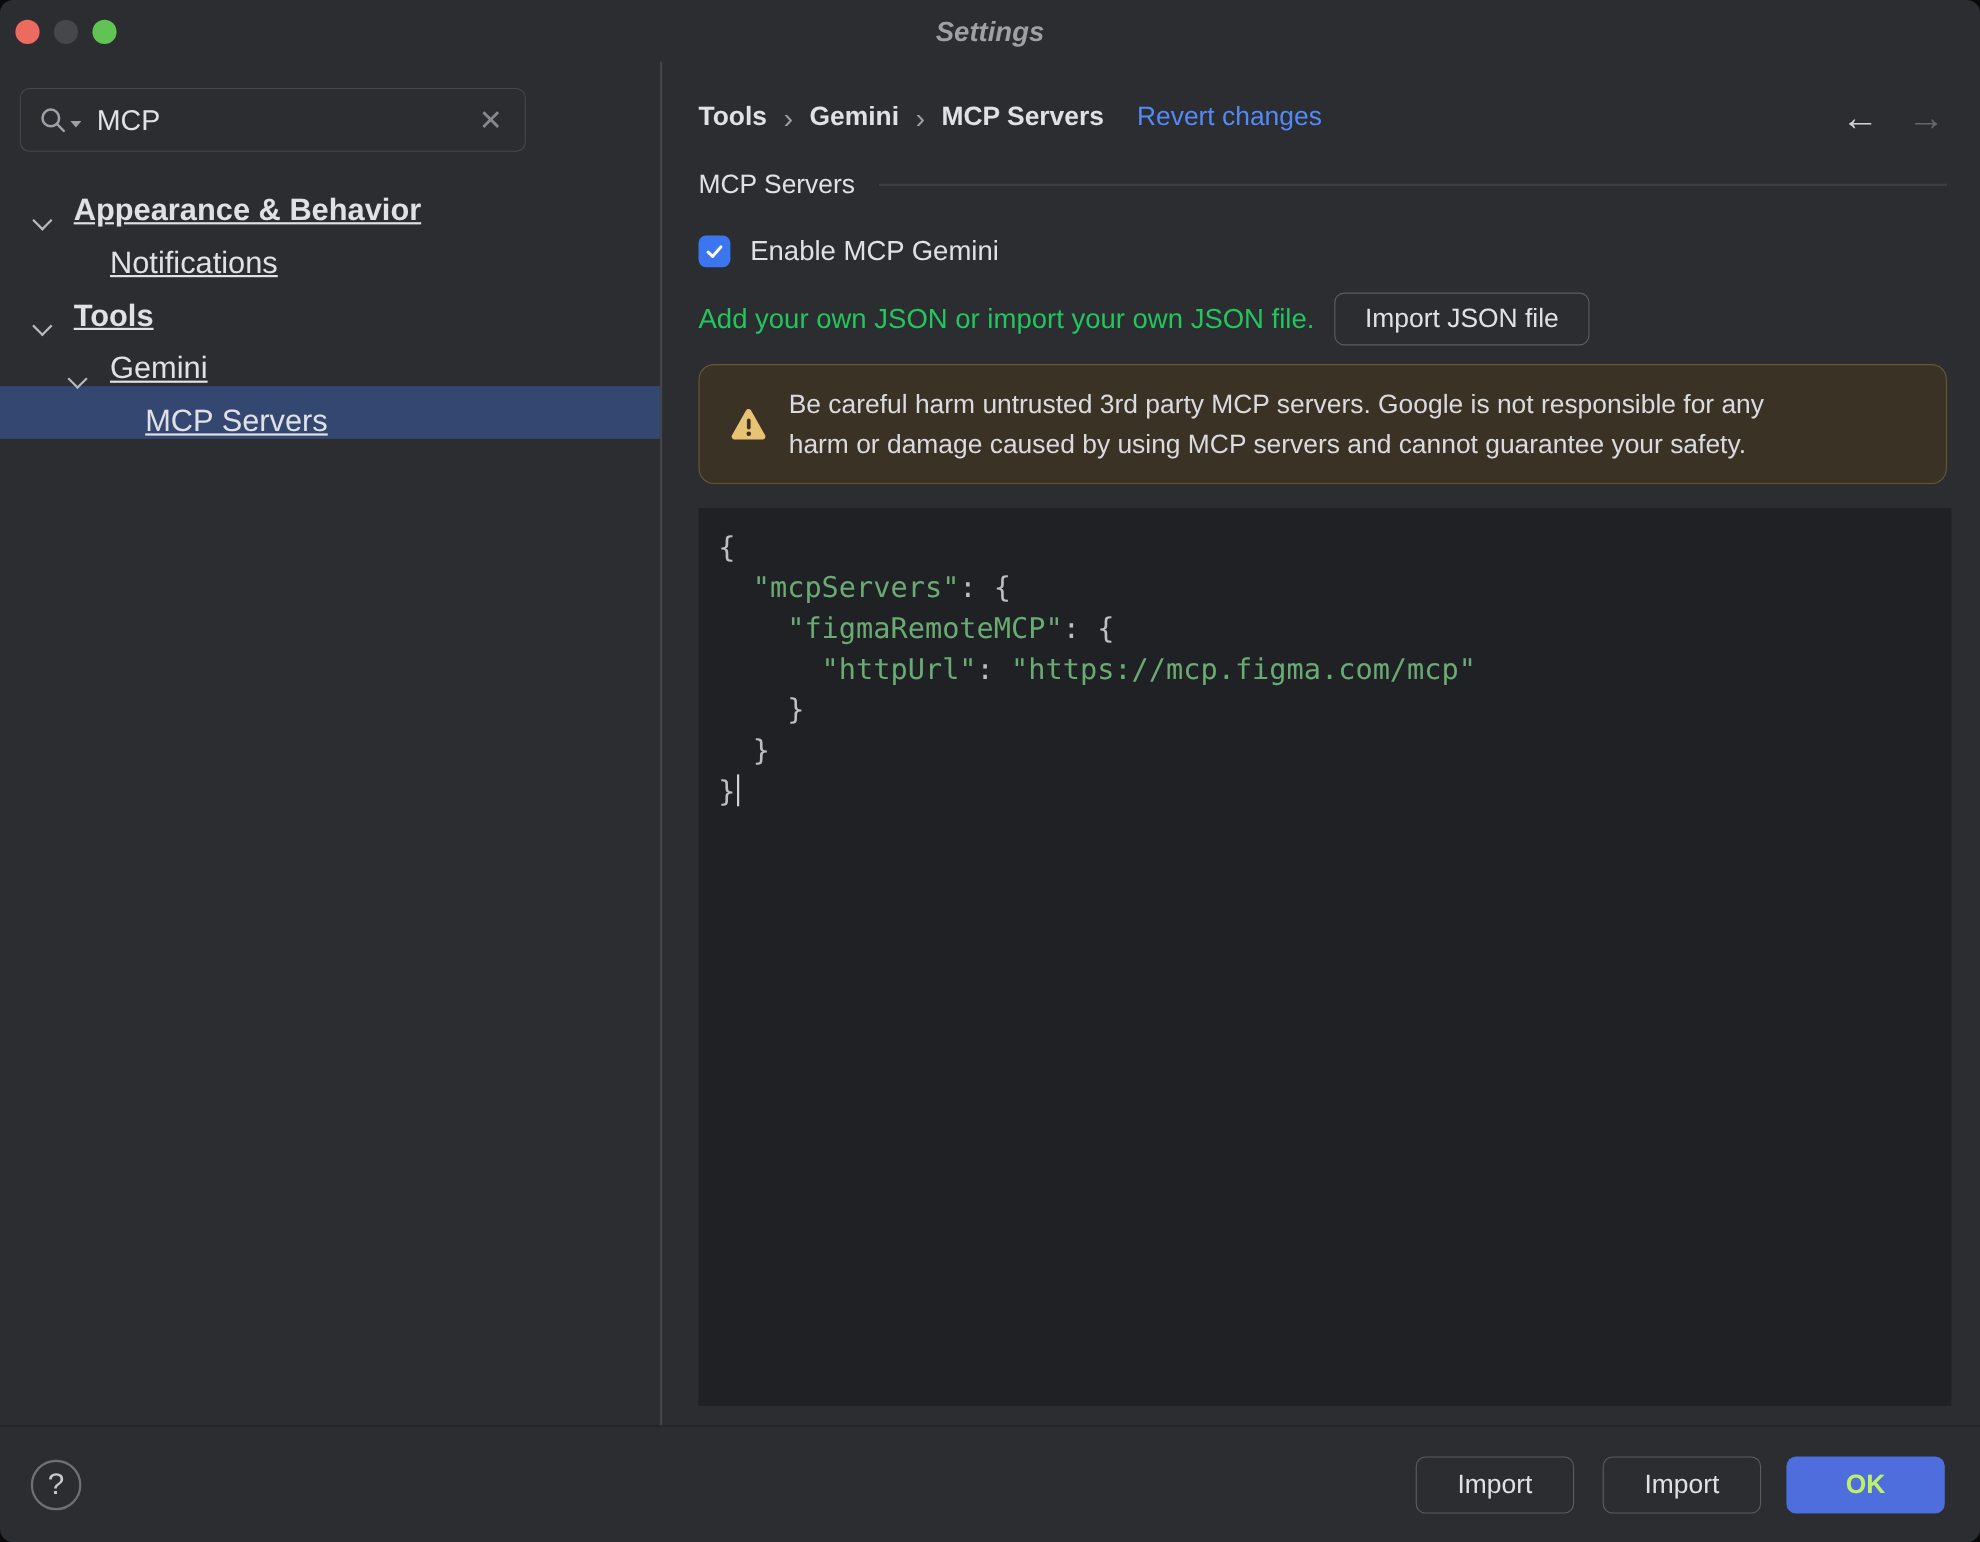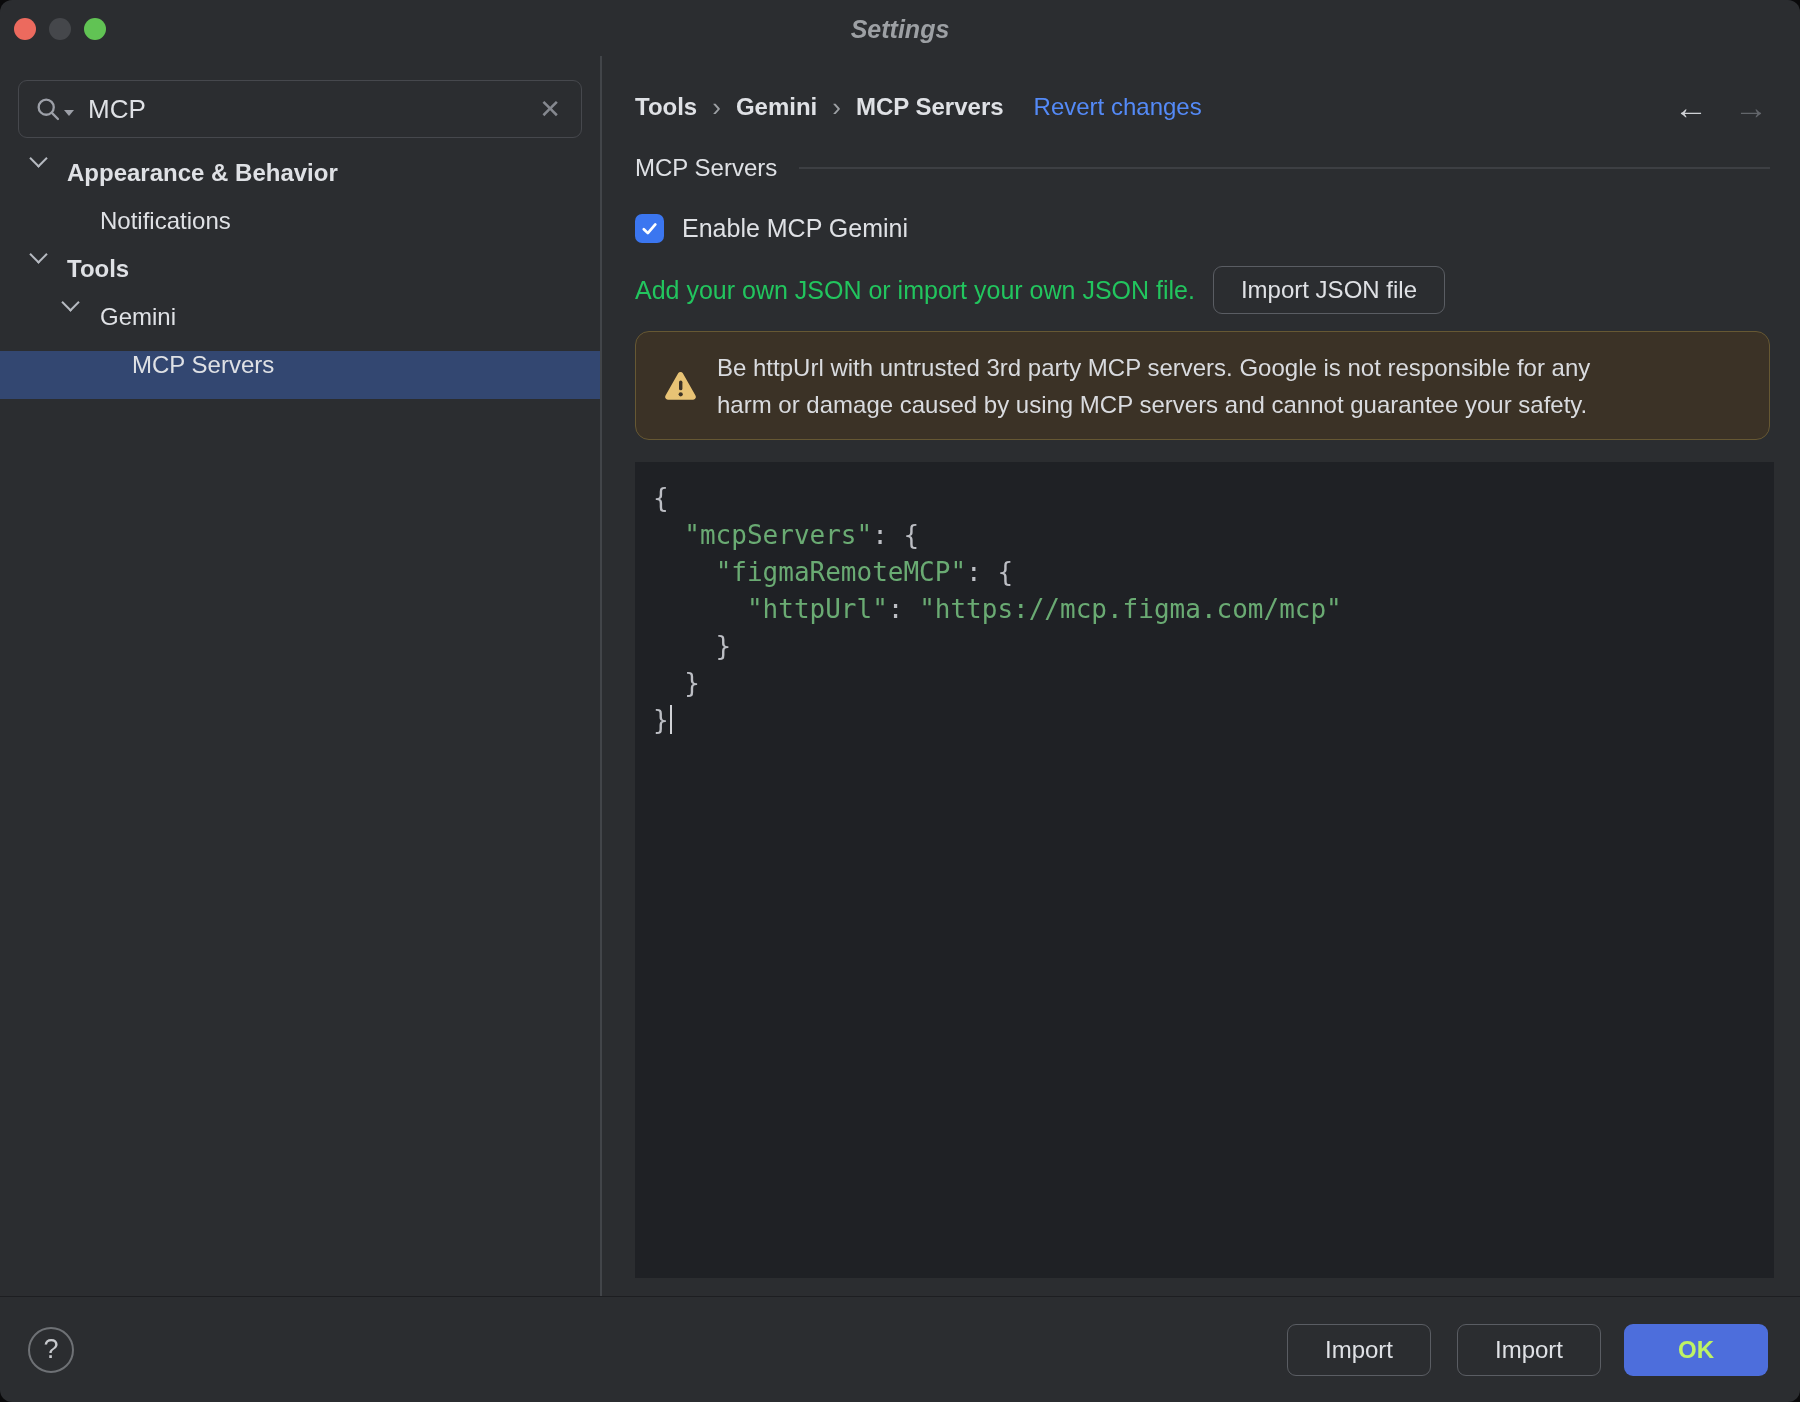--- a/index.html
+++ b/index.html
@@ -12,31 +12,31 @@
   .light{width:22px;height:22px;border-radius:50%;}
   .light.red{background:#ec6a5e;}
   .light.gray{background:#45474b;}
   .light.green{background:#61c354;}
   .win-title{position:absolute;left:0;right:0;top:0;height:56px;line-height:58px;text-align:center;
     color:#9da0a4;font-size:25px;font-weight:bold;font-style:italic;}
 
   
   .sidebar{position:absolute;left:0;top:56px;width:600px;bottom:105px;}
   .v-divider{position:absolute;left:600px;top:56px;bottom:105px;width:2px;background:#424549;}
-  .search-box{box-sizing:border-box;margin:24px 0 0 18px;width:564px;height:58px;border:1.5px solid #46484d;
+  .search-box{box-sizing:border-box;margin:24px 0 0 18px;width:460px;height:58px;border:1.5px solid #46484d;
     border-radius:9px;display:flex;align-items:center;}
   .search-glyph{display:flex;align-items:center;margin-left:16px;}
   .search-caret{width:0;height:0;border-left:5px solid transparent;border-right:5px solid transparent;
     border-top:6px solid #9da0a8;margin-left:2px;margin-top:8px;}
   .search-box input{flex:1;background:transparent;border:none;outline:none;color:#dfe1e5;font-size:26px;
     margin-left:12px;font-family:"Liberation Sans",sans-serif;}
   .clear-x{color:#85888f;font-size:26px;margin-right:20px;cursor:default;line-height:1;}
 
   .tree{margin-top:21px;}
-  .tree-row{height:48px;display:flex;align-items:flex-start;font-size:24px;color:#dfe1e5;box-sizing:border-box;}
+  .tree-row{height:48px;display:flex;align-items:flex-end;font-size:28px;color:#dfe1e5;box-sizing:border-box;text-decoration:underline;}
   .tree-row.bold{font-weight:bold;}
   .tree-row.selected{background:#334771;}
   .chev{width:16px;display:flex;justify-content:center;}
   .chev i{display:block;width:11px;height:11px;border-right:2.2px solid #b6bac1;border-bottom:2.2px solid #b6bac1;
     transform:rotate(45deg);margin-top:-7px;}
 
   
   .main{position:absolute;left:602px;top:56px;right:0;bottom:105px;padding:0 0 0 33px;box-sizing:border-box;}
   .breadcrumb{display:flex;align-items:center;margin-top:36px;height:30px;font-size:24px;font-weight:bold;color:#dfe1e5;}
   .crumb-sep{color:#9da0a4;margin:0 15px;font-weight:normal;font-size:26px;}
@@ -175,21 +175,21 @@
 
     <div class="warning">
       <span class="warn-icon">
         <svg width="33" height="30" viewBox="0 0 24 22">
           <path d="M10.28 1.65a2 2 0 0 1 3.44 0l9.25 16.35A2 2 0 0 1 21.25 21H2.75a2 2 0 0 1-1.72-3z" fill="#e8c375"></path>
           <rect x="10.9" y="7" width="2.5" height="7.2" rx="1.25" fill="#3b3226"></rect>
           <circle cx="12.15" cy="17.1" r="1.55" fill="#3b3226"></circle>
         </svg>
       </span>
       <span class="warn-text">
-        <div>Be httpUrl with untrusted 3rd party MCP servers. Google is not responsible for any</div>
+        <div>Be careful harm untrusted 3rd party MCP servers. Google is not responsible for any</div>
         <div>harm or damage caused by using MCP servers and cannot guarantee your safety.</div>
       </span>
     </div>
 
     <div class="editor">
       <div>
           <div class="code-line"><span class="tok-p">{</span></div>
           <div class="code-line"><span class="tok-p">  </span><span class="tok-g">"mcpServers"</span><span class="tok-p">: </span><span class="tok-p">{</span></div>
           <div class="code-line"><span class="tok-p">    </span><span class="tok-g">"figmaRemoteMCP"</span><span class="tok-p">: </span><span class="tok-p">{</span></div>
           <div class="code-line"><span class="tok-p">      </span><span class="tok-g">"httpUrl"</span><span class="tok-p">: </span><span class="tok-g">"https://mcp.figma.com/mcp"</span></div>

